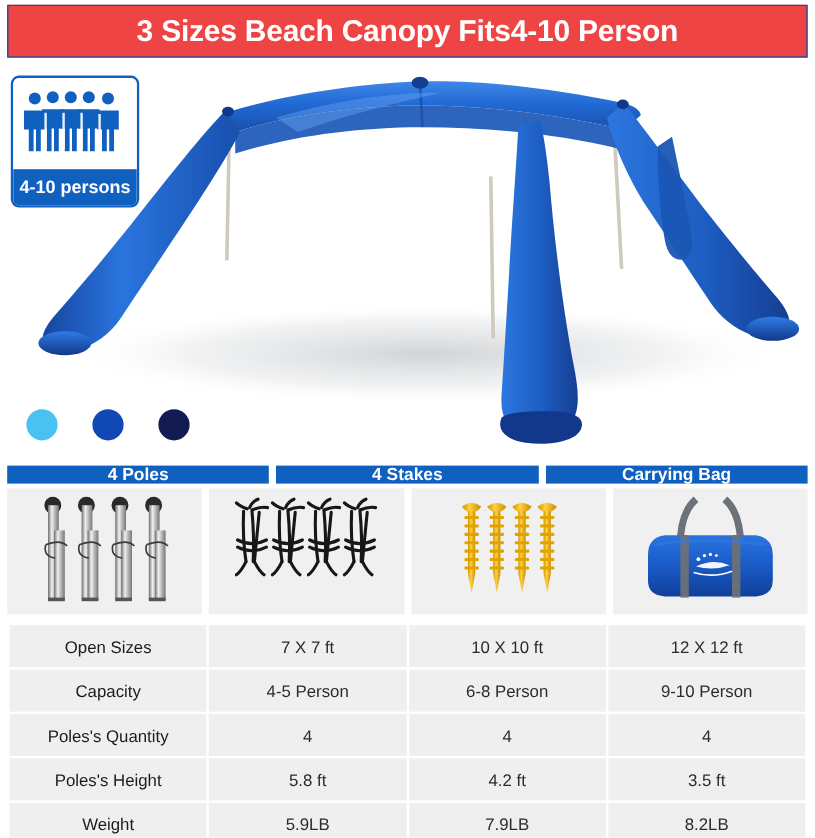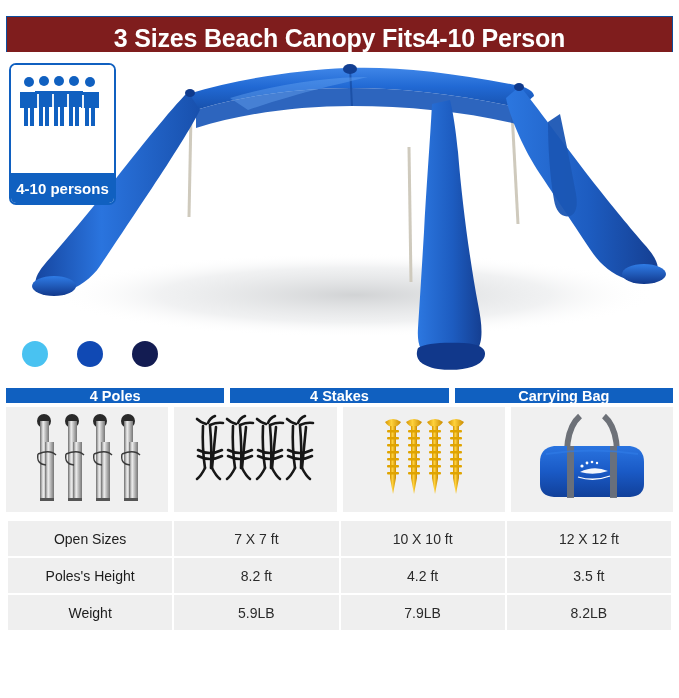--- a/index.html
+++ b/index.html
@@ -7,41 +7,40 @@
     width:679px;height:698px;
     background:#ffffff;
     font-family:"Liberation Sans", sans-serif;
     overflow:hidden;
   }
   .page{position:relative;width:679px;height:698px;background:#fff;}
 
   
   .header-bar{
     position:absolute;left:6px;top:4px;width:667px;height:44px;
-    background:#7f1d1d;
+    background:#ef4444;
     border:1px solid #0c4e9e;
     display:flex;align-items:center;justify-content:center;
     box-sizing:border-box;
-    margin-top:12px;
   }
   .header-title{
     color:#ffffff;font-size:25px;font-weight:bold;letter-spacing:-0.2px;
     white-space:nowrap;
   }
 
   
   .hero{
     position:absolute;left:0;top:52px;width:679px;height:330px;
     background:#ffffff;overflow:hidden;
   }
   .hero svg{position:absolute;left:0;top:0;}
 
   
   .badge{
-    position:absolute;left:9px;top:63px;width:107px;height:142px;
+    position:absolute;left:9px;top:63px;width:107px;height:110px;
     background:#ffffff;
     border:2px solid #1060c0;border-radius:7px;
     box-sizing:border-box;overflow:hidden;
     z-index:6;
   }
   .badge-pic{
     position:relative;width:100%;height:76px;background:#fff;
   }
   .badge-pic svg{position:absolute;left:50%;top:50%;transform:translate(-50%,-50%);}
   .badge-label{
@@ -448,22 +447,34 @@
 
     <table class="spec">
       <tbody>
         <tr>
           <td class="lbl">Open Sizes</td>
           <td>7 X 7 ft</td>
           <td>10 X 10 ft</td>
           <td>12 X 12 ft</td>
         </tr>
         <tr>
+          <td class="lbl">Capacity</td>
+          <td>4-5 Person</td>
+          <td>6-8 Person</td>
+          <td>9-10 Person</td>
+        </tr>
+        <tr>
+          <td class="lbl">Poles's Quantity</td>
+          <td>4</td>
+          <td>4</td>
+          <td>4</td>
+        </tr>
+        <tr>
           <td class="lbl">Poles's Height</td>
-          <td>8.2 ft</td>
+          <td>5.8 ft</td>
           <td>4.2 ft</td>
           <td>3.5 ft</td>
         </tr>
         <tr>
           <td class="lbl">Weight</td>
           <td>5.9LB</td>
           <td>7.9LB</td>
           <td>8.2LB</td>
         </tr>
       </tbody>

